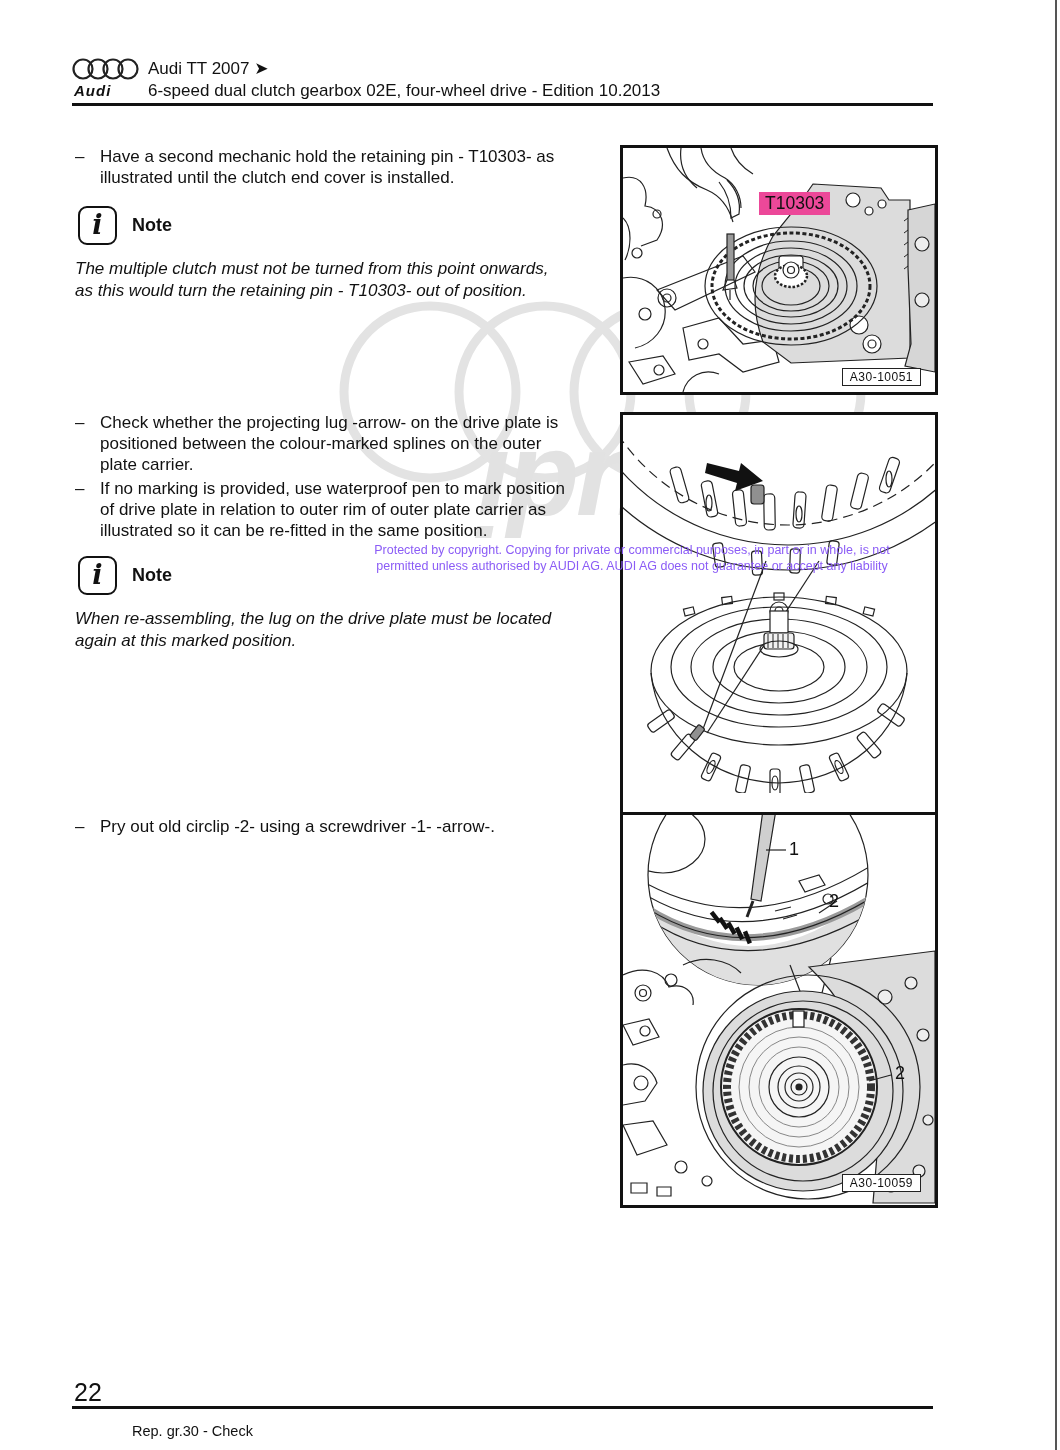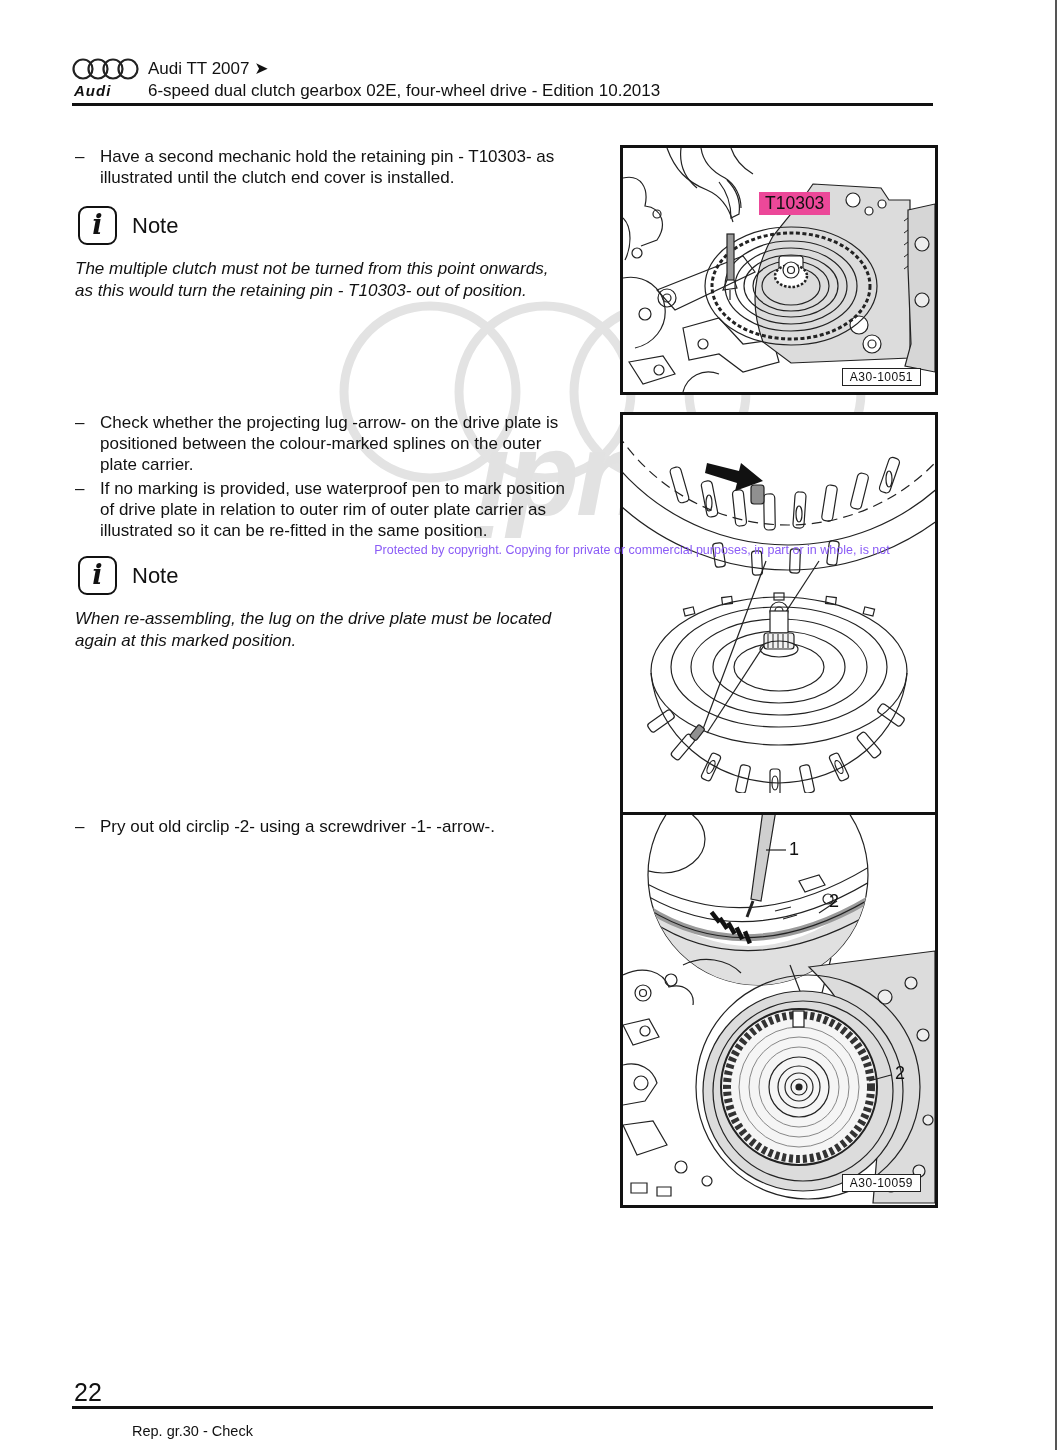--- a/index.html
+++ b/index.html
@@ -22,21 +22,21 @@
   .page-edge{position:absolute;left:1055px;top:0;width:2px;height:1450px;background:#555;z-index:3}
 
   
   .step{position:absolute;left:75px;display:flex;z-index:2}
   .step .dash{width:25px;font-size:17px;line-height:21px;flex:none}
   .step p{width:505px;font-size:17px;line-height:21px;white-space:pre-line}
   .note{position:absolute;left:78px;display:flex;align-items:center;gap:15px;z-index:2}
   .note .icon{width:39px;height:39px;border:2.5px solid #111;border-radius:9px;
               display:flex;align-items:center;justify-content:center;
               font-family:"DejaVu Serif",serif;font-style:italic;font-weight:bold;font-size:27px;padding-bottom:3px}
-  .note .lbl{font-weight:normal;font-size:22px}
+  .note .lbl{font-weight:bold;font-size:18px}
   .note-text{position:absolute;left:75px;width:530px;font-style:italic;font-size:17px;
              line-height:21.5px;white-space:pre-line;z-index:2}
 
   
   .copyright{position:absolute;left:347px;top:542px;width:570px;text-align:center;
              font-size:12.5px;line-height:16.3px;color:#8b5cf6;z-index:6}
 
   
   .figure{position:absolute;left:620px;width:318px;border:3px solid #111;background:#fff;z-index:1}
   .fig1{top:145px;height:250px}
@@ -109,20 +109,21 @@
   </div>
   <div class="step" style="top:478px">
     <span class="dash">–</span>
     <p>If no marking is provided, use waterproof pen to mark position
 of drive plate in relation to outer rim of outer plate carrier as
 illustrated so it can be re-fitted in the same position.</p>
   </div>
 
   <div class="copyright">
     <div>Protected by copyright. Copying for private or commercial purposes, in part or in whole, is not</div>
+    <div>permitted unless authorised by AUDI AG. AUDI AG does not guarantee or accept any liability</div>
   </div>
 
   <div class="note" style="top:556px">
     <span class="icon">i</span>
     <span class="lbl">Note</span>
   </div>
   <div class="note-text" style="top:608px">When re-assembling, the lug on the drive plate must be located
 again at this marked position.</div>
 
   <div class="step" style="top:816px">

